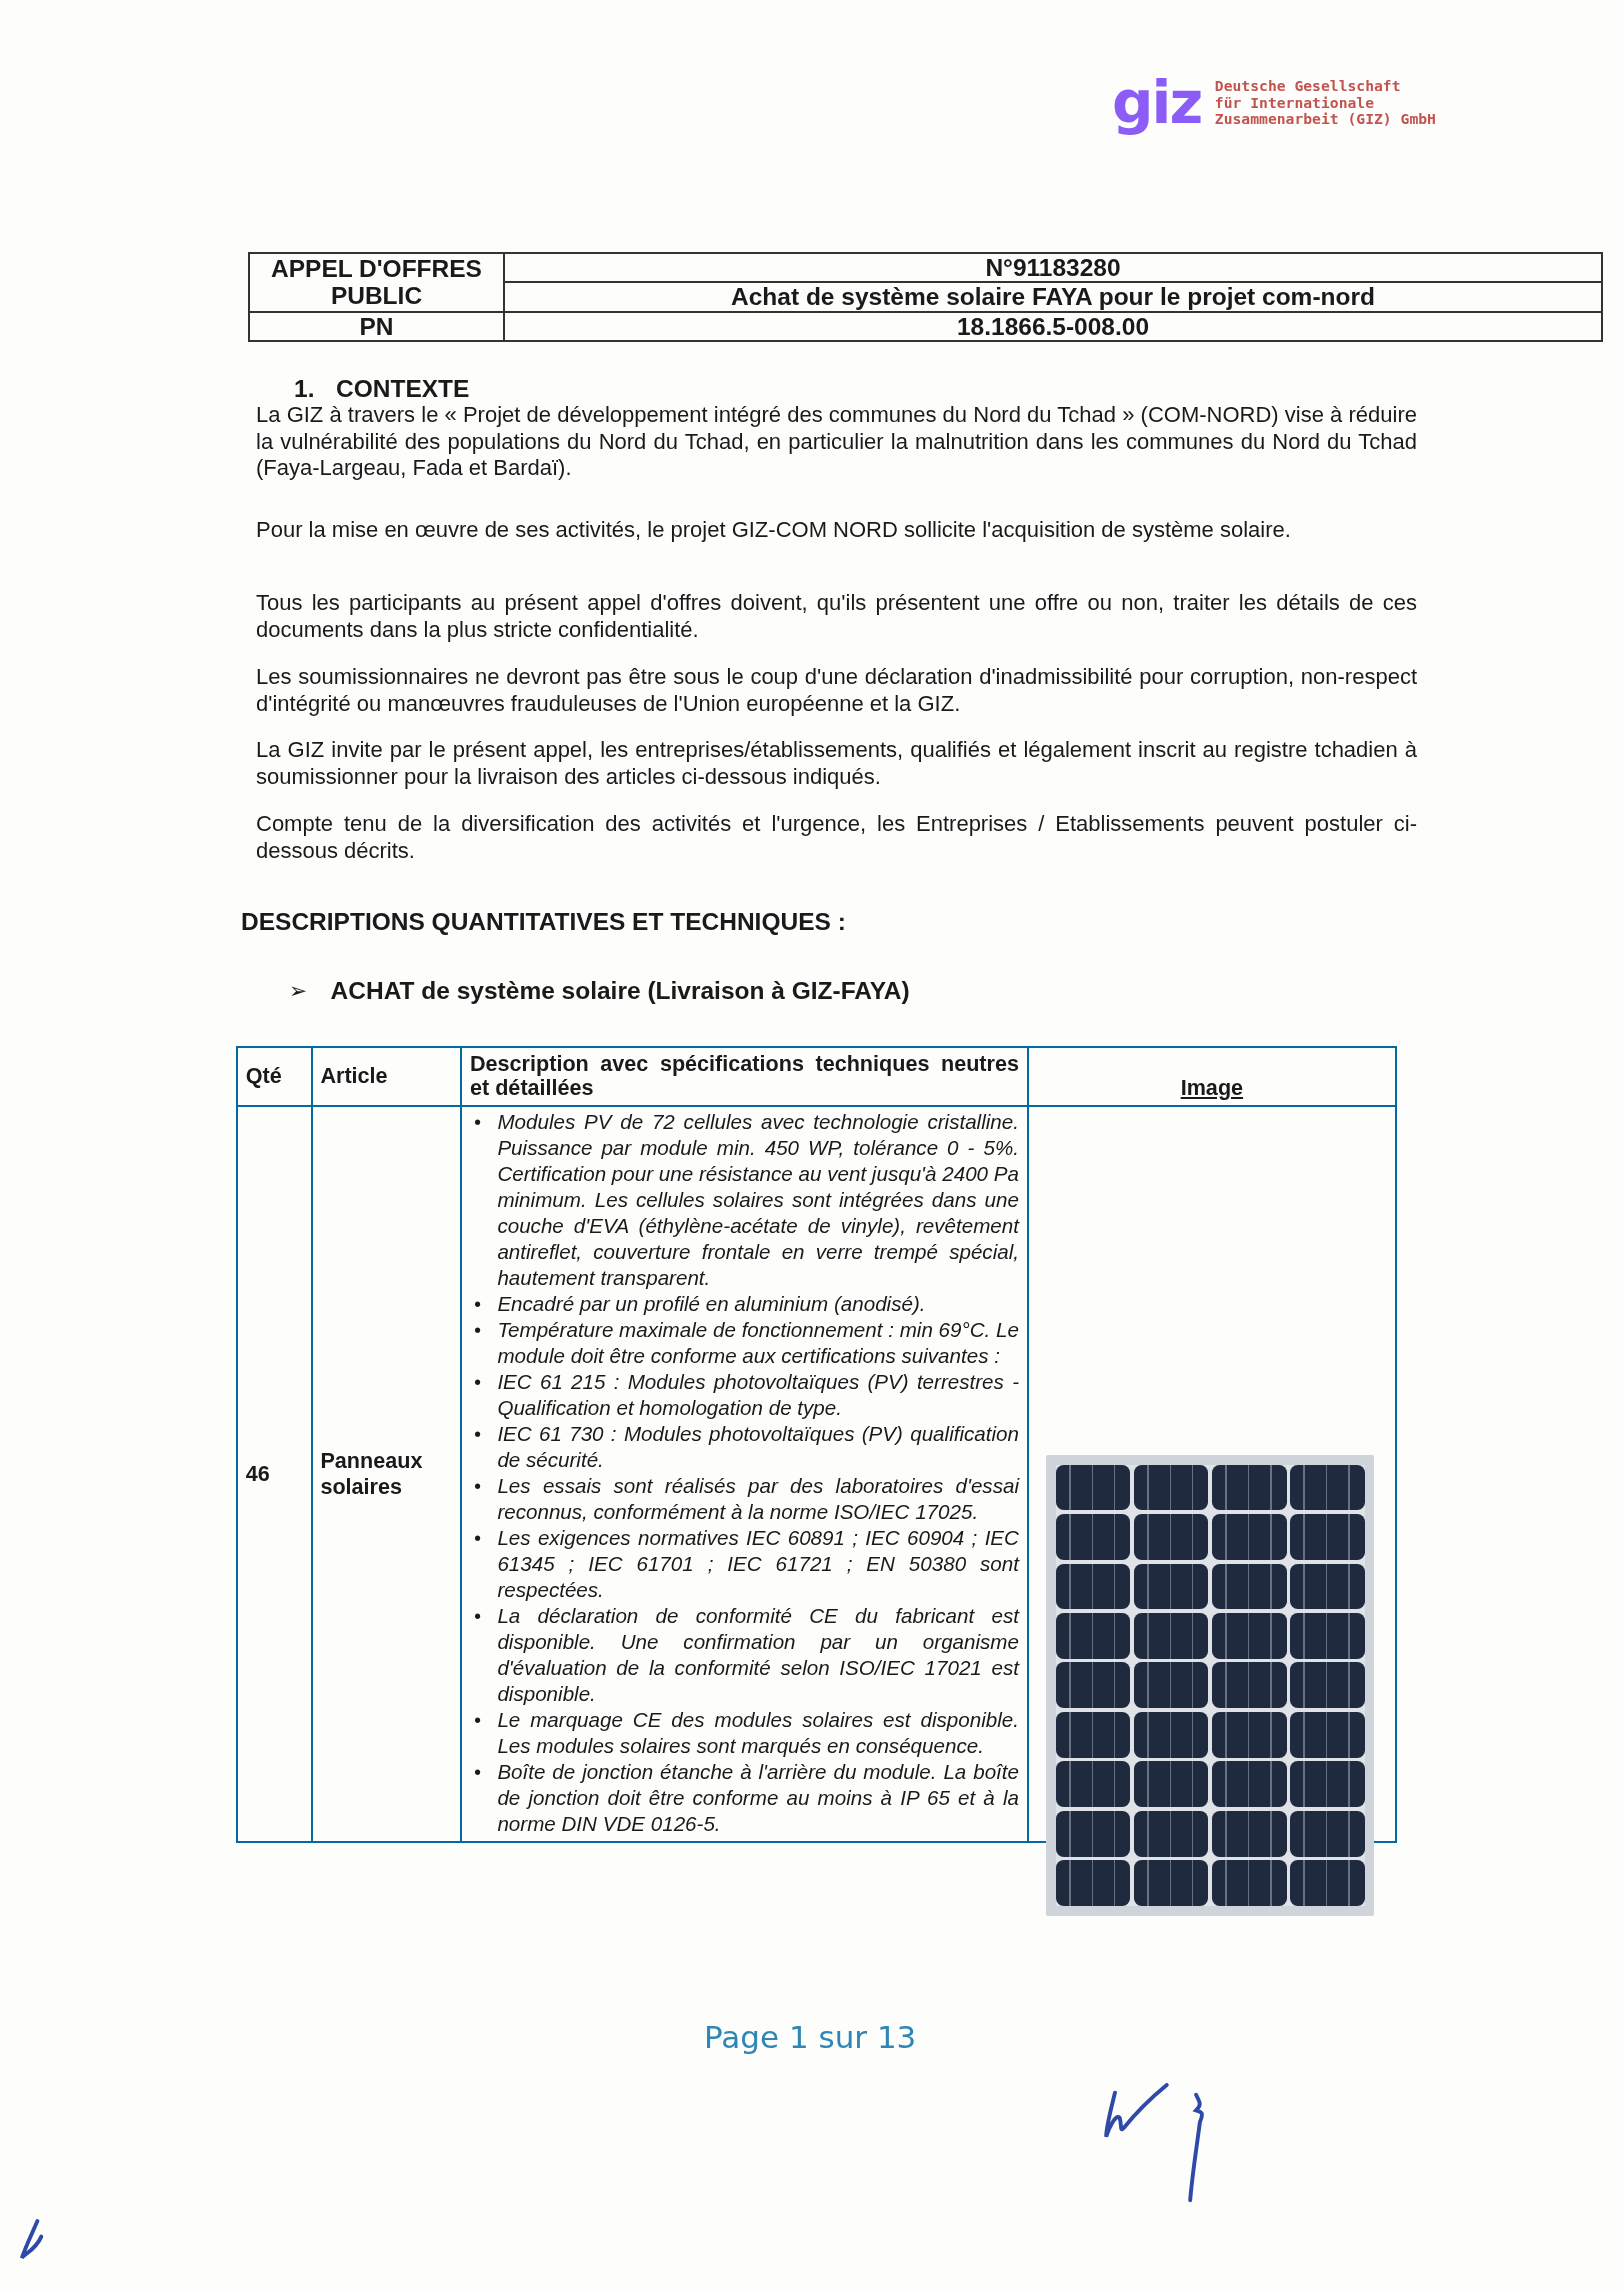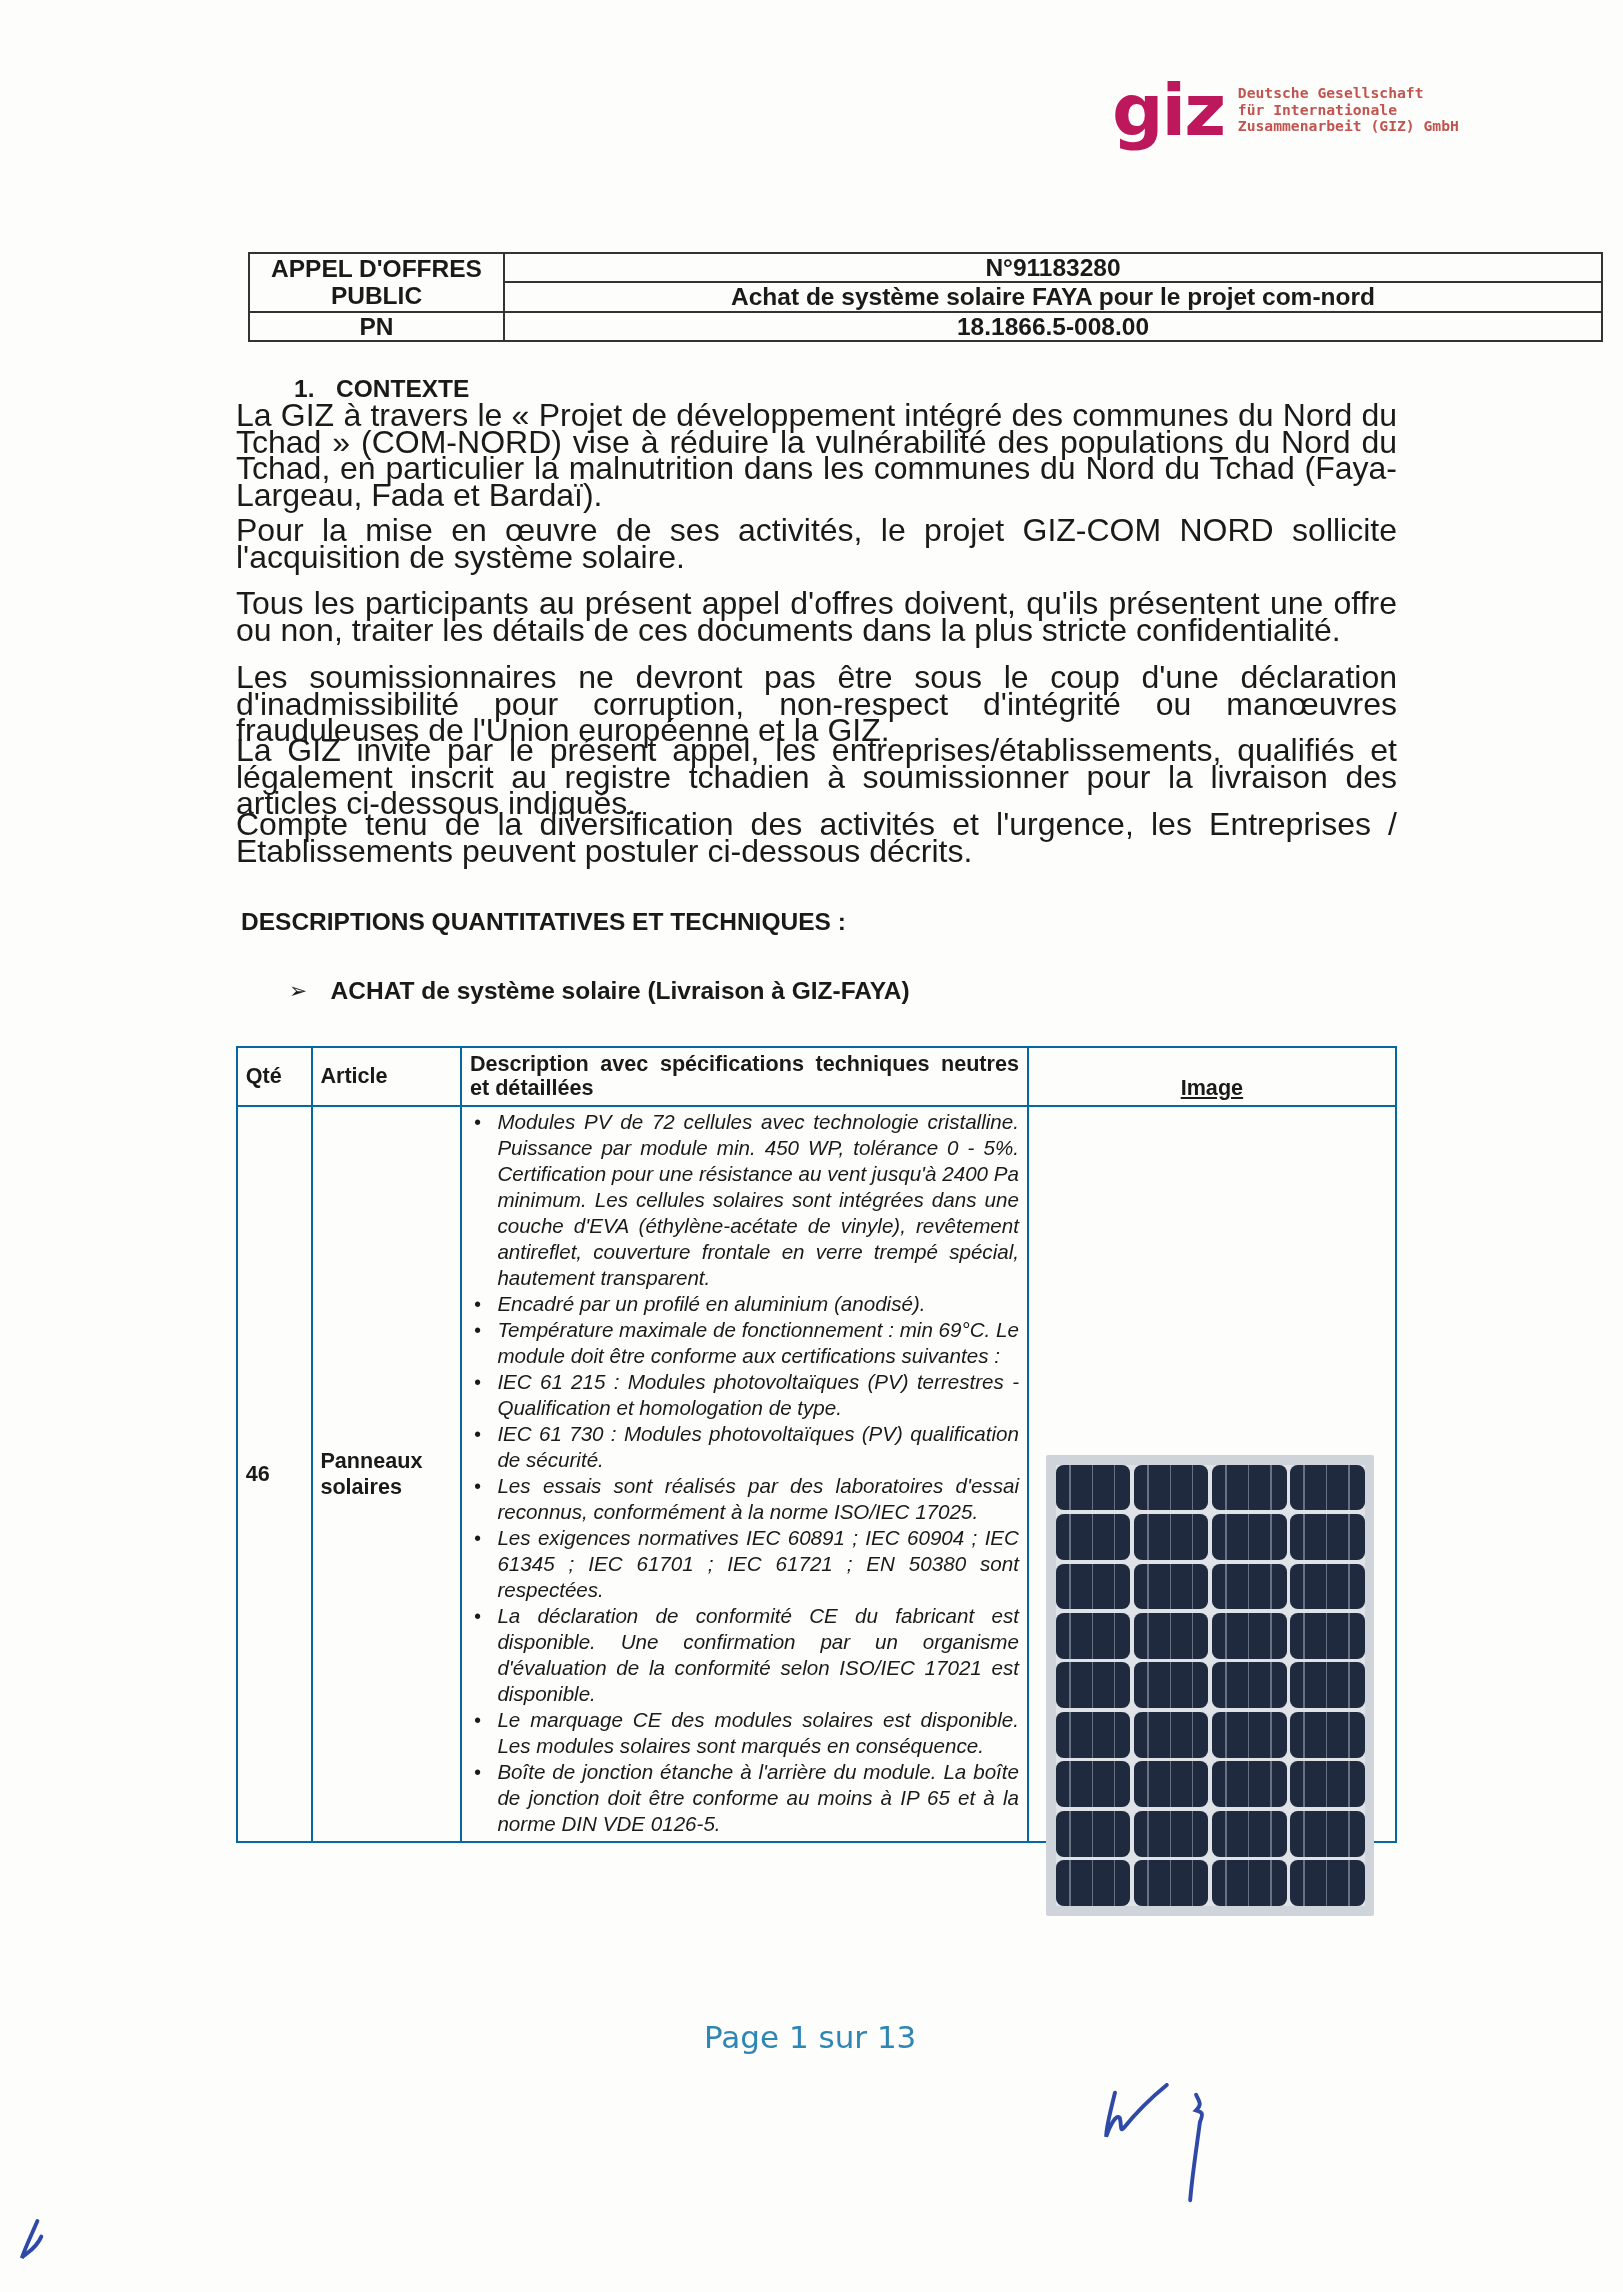--- a/index.html
+++ b/index.html
@@ -5,32 +5,32 @@
   html, body { margin: 0; padding: 0; }
   body {
     width: 1623px; height: 2293px; background: #fdfdfc; position: relative;
     font-family: "Liberation Sans", "DejaVu Sans", sans-serif; color: #1a1a1a;
     overflow: hidden;
   }
   .abs { position: absolute; }
 
   
   .logo { left: 1112px; top: 74px; display: flex; align-items: center; }
-  .logo-mark { font-family: "DejaVu Sans", sans-serif; font-weight: bold; font-size: 72px; color: #be185d; letter-spacing: -2px; line-height: 1; }
+  .logo-mark { font-family: "DejaVu Sans", sans-serif; font-weight: bold; font-size: 58px; color: #8b5cf6; letter-spacing: -2px; line-height: 1; }
   .logo-text { margin-left: 13.7px; font-family: "DejaVu Sans Mono", monospace; font-size: 14.7px; line-height: 16.7px; color: #c25450; font-weight: bold; }
 
   
   .hdr-table { left: 248px; top: 252px; width: 1355px; border-collapse: collapse; font-weight: bold; font-size: 24.5px; }
   .hdr-table td { border: 2px solid #333; text-align: center; padding: 0; line-height: 27.4px; height: 27.4px; }
   .hdr-table .lcol { width: 253px; }
 
   
   .section-title { left: 294px; top: 375px; font-weight: bold; font-size: 24.5px; }
   .section-title .num { margin-right: 21.6px; }
-  .para { left: 236px; width: 1161px; font-size: 32px; line-height: 26.5px; text-align: justify; }
+  .para { left: 256px; width: 1161px; font-size: 22px; line-height: 26.5px; text-align: justify; }
   .subhead { font-weight: bold; font-size: 24.5px; }
   .bullet-head { left: 289px; top: 977px; font-weight: bold; font-size: 24.5px; display: flex; align-items: center; }
   .bullet-head .arrow { font-size: 21.6px; margin-right: 23.5px; }
 
   
   .spec { left: 236px; top: 1046px; width: 1161px; border-collapse: collapse; }
   .spec th, .spec td { border: 2px solid #0369a1; vertical-align: top; }
   .spec th { font-size: 21.6px; font-weight: bold; text-align: left; padding: 3.9px 7.8px; line-height: 24.5px; }
   .spec .c-qty { width: 57px; }
   .spec .c-art { width: 132px; }

